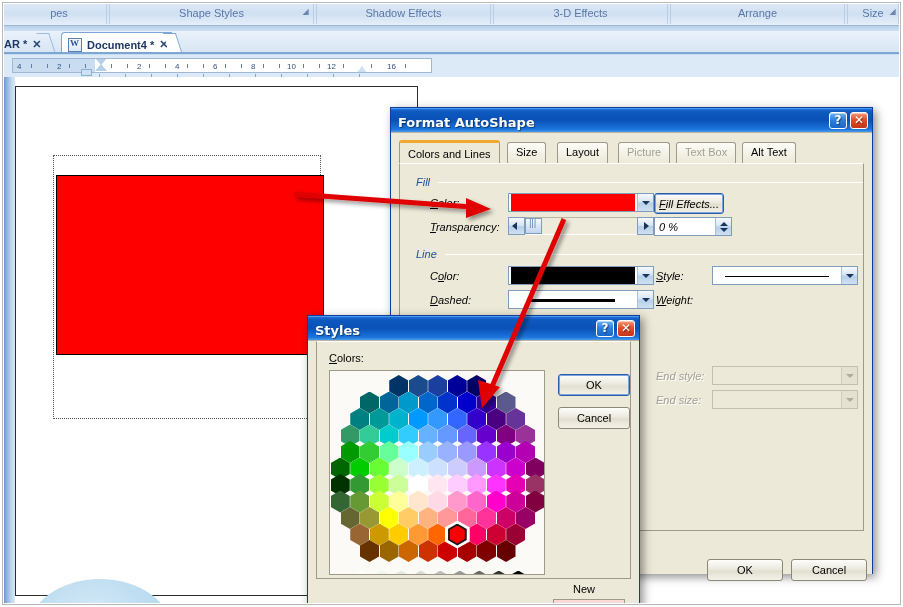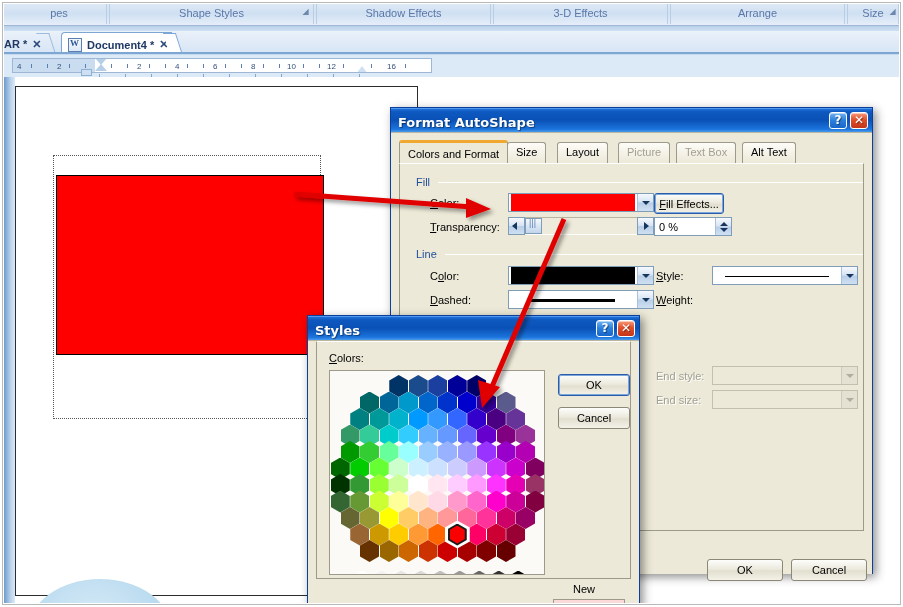--- a/index.html
+++ b/index.html
@@ -381,29 +381,29 @@
     <div class="dlg-title">
       <span class="t">Format AutoShape</span>
       <div class="titlebtns">
         <div class="tbtn help">?</div>
         <div class="tbtn close">✕</div>
       </div>
     </div>
     <div class="dlg-body" style="height:442px; position:relative;">
 
       <div class="tabrow">
-        <div class="dtab active" style="left:0px;">Colors and Format</div>
+        <div class="dtab active" style="left:0px;">Colors and Lines</div>
         <div class="dtab" style="left:108px;">Size</div>
         <div class="dtab" style="left:158px;">Layout</div>
         <div class="dtab disabled" style="left:219px;">Picture</div>
         <div class="dtab disabled" style="left:277px;">Text Box</div>
         <div class="dtab" style="left:343px;">Alt Text</div>
       </div>
 
-      <div class="tabpanel" style="height:368px;">
+      <div class="tabpanel" style="height:368px;font-style:italic;">
 
         <div class="grp-label" style="left:12px; top:12px;">Fill</div>
         <div class="grp-rule" style="left:38px; top:18px; width:425px;"></div>
 
         <div class="lbl" style="left:30px; top:33px;">
           <u>C</u><span>olor:</span>
         </div>
         <div class="combo" style="left:108px; top:29px; width:146px; height:19px;">
           <div class="swatch" id="fill-swatch" style="background: rgb(254, 0, 0);"></div>
           <div class="cbtn"></div>

